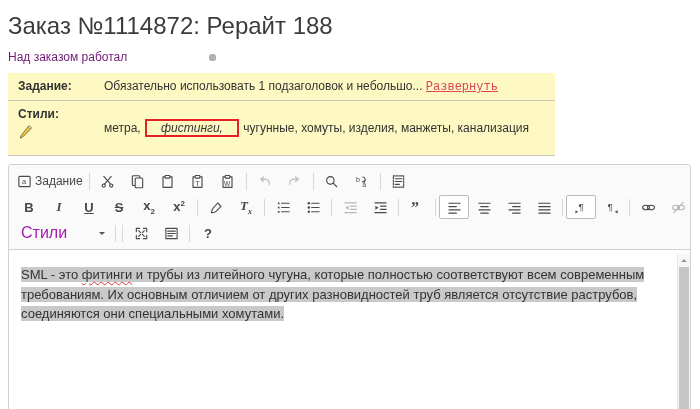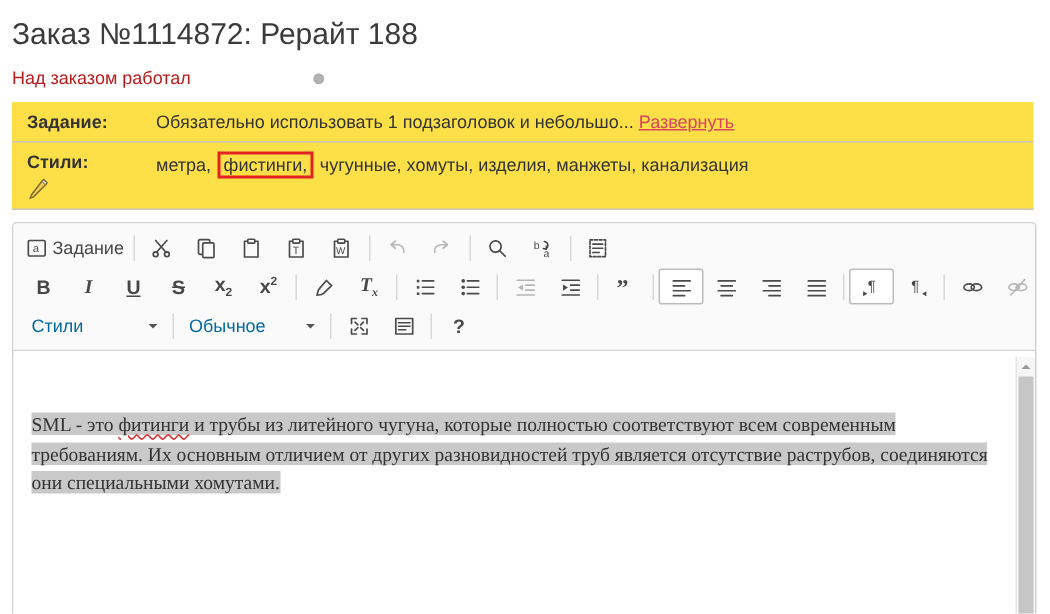--- a/index.html
+++ b/index.html
@@ -1,56 +1,56 @@
 <!DOCTYPE html>
 <html><head>
 <meta charset="utf-8">
 <style>
   html,body{margin:0;padding:0;}
   body{
     width:700px;height:409px;overflow:hidden;background:#fff;
     font-family:"Liberation Sans",sans-serif;color:#333;
   }
   .page{padding:6px 8px 0 8px;}
-  h1.title{font-size:20px;font-weight:400;color:#3b3b3b;margin:6px 0 10px 0;}
-  .worked{font-size:12px;color:#b91c1c;display:flex;align-items:center;margin:0 0 9px 0;}
+  h1.title{font-size:24px;font-weight:400;color:#3b3b3b;margin:6px 0 10px 0;}
+  .worked{font-size:12px;color:#701a75;display:flex;align-items:center;margin:0 0 9px 0;}
   .worked .dot{width:7px;height:7px;border-radius:50%;background:#b3b3b3;margin-left:82px;box-shadow:inset 0 0 1px #888;}
   
-  table.info{width:681px;border-collapse:collapse;background:#fde047;font-size:12px;}
+  table.info{width:547px;border-collapse:collapse;background:#fef9c3;font-size:12px;}
   table.info td{border-bottom:1px solid #c9c5ba;padding:6px 8px 6px 10px;vertical-align:top;}
   td.lbl{width:68px;font-weight:bold;white-space:nowrap;}
   .editbtn{background:none;border:0;padding:0;margin:3px 0 0 0;cursor:pointer;display:block;}
   .editbtn svg{width:15px;height:15px;display:block;}
-  .expand{color:#d9455f;text-decoration:underline;cursor:pointer;}
-  .redbox{border:2px solid #e32222;padding:0 2px;margin:0 1px;display:inline-block;line-height:14px;}
+  .expand{color:#d9455f;text-decoration:underline;cursor:pointer;font-family:Liberation Mono, monospace;}
+  .redbox{border:2px solid #e32222;padding:0 14px;margin:12px 1px;display:inline-block;line-height:14px;font-style:italic;}
   
   .editor{width:681px;height:300px;border:1px solid #d1d1d1;border-radius:3px;margin-top:8px;position:relative;background:#fff;}
   .tb{background:#fafafa;border-bottom:1px solid #d1d1d1;padding:3px 5px;border-radius:2px 2px 0 0;}
   .tbrow{display:flex;align-items:center;flex-wrap:nowrap;height:26px;}
   .tbtn{display:inline-flex;align-items:center;justify-content:center;min-width:24px;height:22px;padding:0 2px;
         border:1px solid transparent;border-radius:2px;cursor:pointer;color:#474747;font-size:12px;gap:3px;}
   .tbtn.act{background:#fff;border-color:#bcbcbc;}
   .tbtn.dis{opacity:.38;cursor:default;}
   .sep{width:1px;height:17px;background:#d8d8d8;margin:0 3px;flex:none;}
   .tb svg{width:15px;height:15px;display:block;}
   .tb svg *{stroke:#4a4a4a;fill:none;stroke-width:1.2;stroke-linecap:round;stroke-linejoin:round;}
   .tb svg .fil{fill:#4a4a4a;stroke:none;}
   .tb svg .wfill{fill:#fafafa;stroke:#4a4a4a;}
   .glyph{font-weight:bold;font-size:13px;}
   .glyph.it{font-style:italic;font-family:"Liberation Serif",serif;}
   .glyph.un{text-decoration:underline;}
   .glyph.st{text-decoration:line-through;}
   .glyph sub,.glyph sup{font-size:8px;}
   .dd{display:inline-flex;align-items:center;justify-content:space-between;min-width:84px;height:22px;
-      padding:0 6px;border:1px solid transparent;border-radius:2px;cursor:pointer;font-size:12px;color:#0369a1;}
+      padding:0 6px;border:1px solid transparent;border-radius:2px;cursor:pointer;font-size:16px;color:#a21caf;}
   .caret{width:0;height:0;border:3.5px solid transparent;border-top-color:#555;margin-top:4px;margin-left:10px;}
   
   .content{position:absolute;top:89px;left:0;right:0;bottom:0;background:#fff;overflow:hidden;
            padding:4px 26px 0 12px;font-size:13px;line-height:19.5px;color:#333;cursor:text;}
-  .content p{margin:31px 0;font-family:Liberation Serif, serif;}
+  .content p{margin:7px 0;}
   .sel{background:#c9c9c9;}
   .spell{text-decoration:underline;text-decoration-style:wavy;text-decoration-color:#dd3333;text-decoration-thickness:1px;text-underline-offset:2px;}
   
   .sb{position:absolute;top:89px;right:0;bottom:0;width:12px;background:#f6f6f6;border-left:1px solid #e6e6e6;}
   .sb .up{height:12px;display:flex;align-items:center;justify-content:center;}
   .sb .up i{width:0;height:0;border:3.5px solid transparent;border-bottom-color:#9a9a9a;margin-bottom:3px;}
   .sb .thumb{position:absolute;top:13px;left:1px;right:1px;bottom:0;background:#c6c6c6;}
 </style>
 </head>
 <body>
@@ -341,24 +341,20 @@
         <a class="tbtn"></a>
 
       </div>
 
       <div class="tbrow">
         <a class="dd">
           <span>Стили</span>
           <span class="caret"></span>
         </a>
         <span class="sep"></span>
-        <a class="dd">
-          <span>Обычное</span>
-          <span class="caret"></span>
-        </a>
         <span class="sep"></span>
         <a class="tbtn">
             <span>
               <svg viewBox="0 0 16 16">
                 <path d="M6,2.5 H2.5 V6 M10,2.5 H13.5 V6 M13.5,10 V13.5 H10 M2.5,10 V13.5 H6"></path>
                 <path d="M5,5 L7,7 M11,5 L9,7 M11,11 L9,9 M5,11 L7,9"></path>
               </svg>
             </span>
           </a>
         <a class="tbtn">

